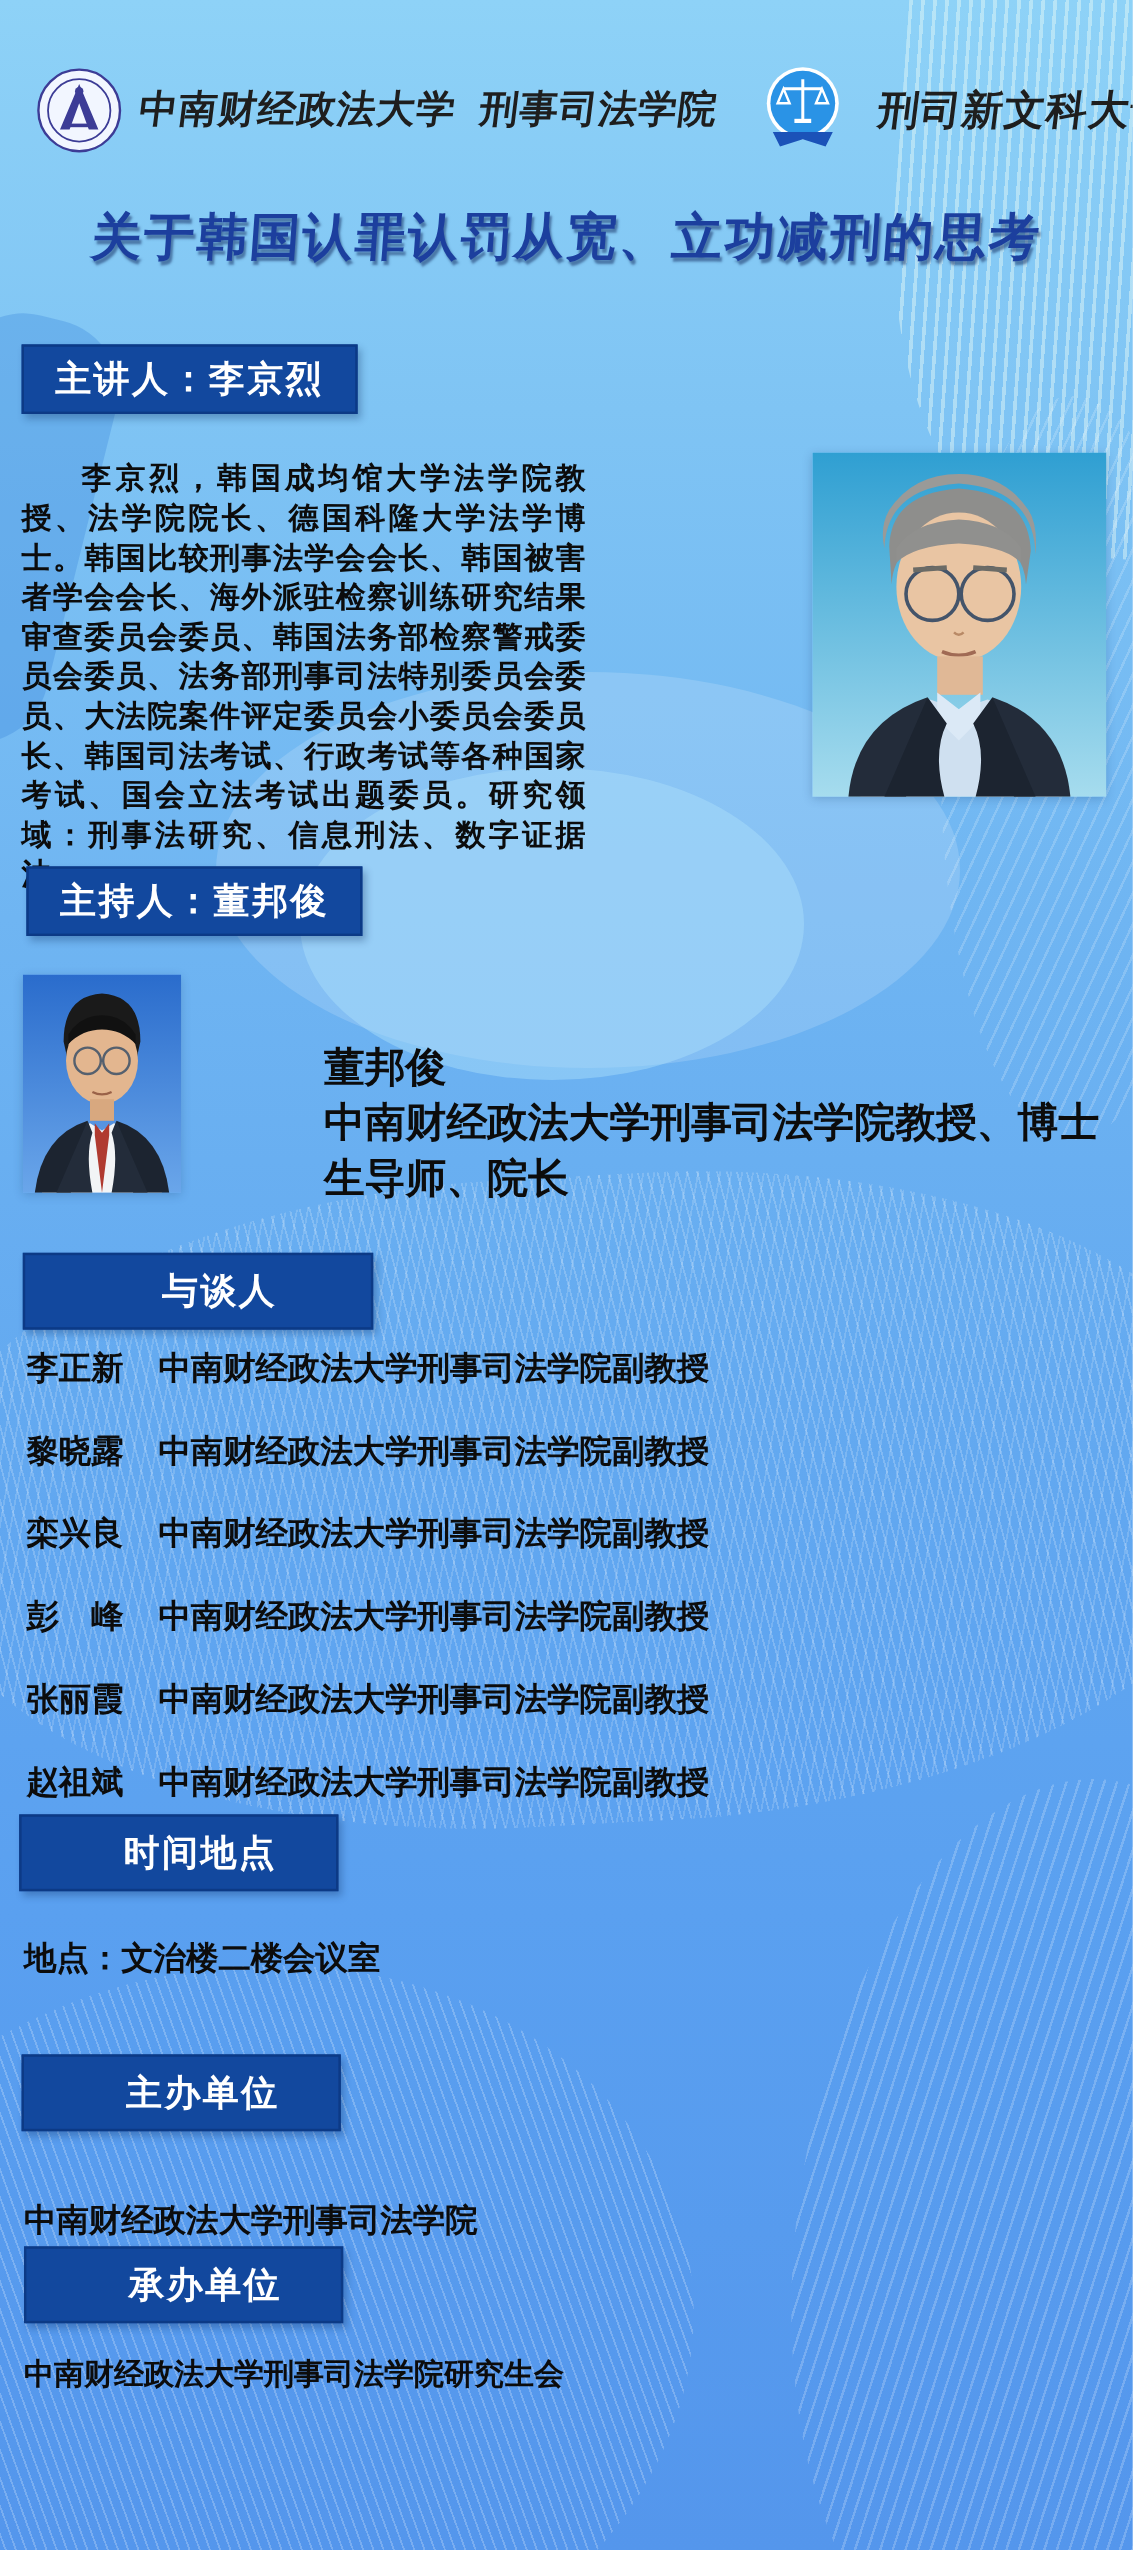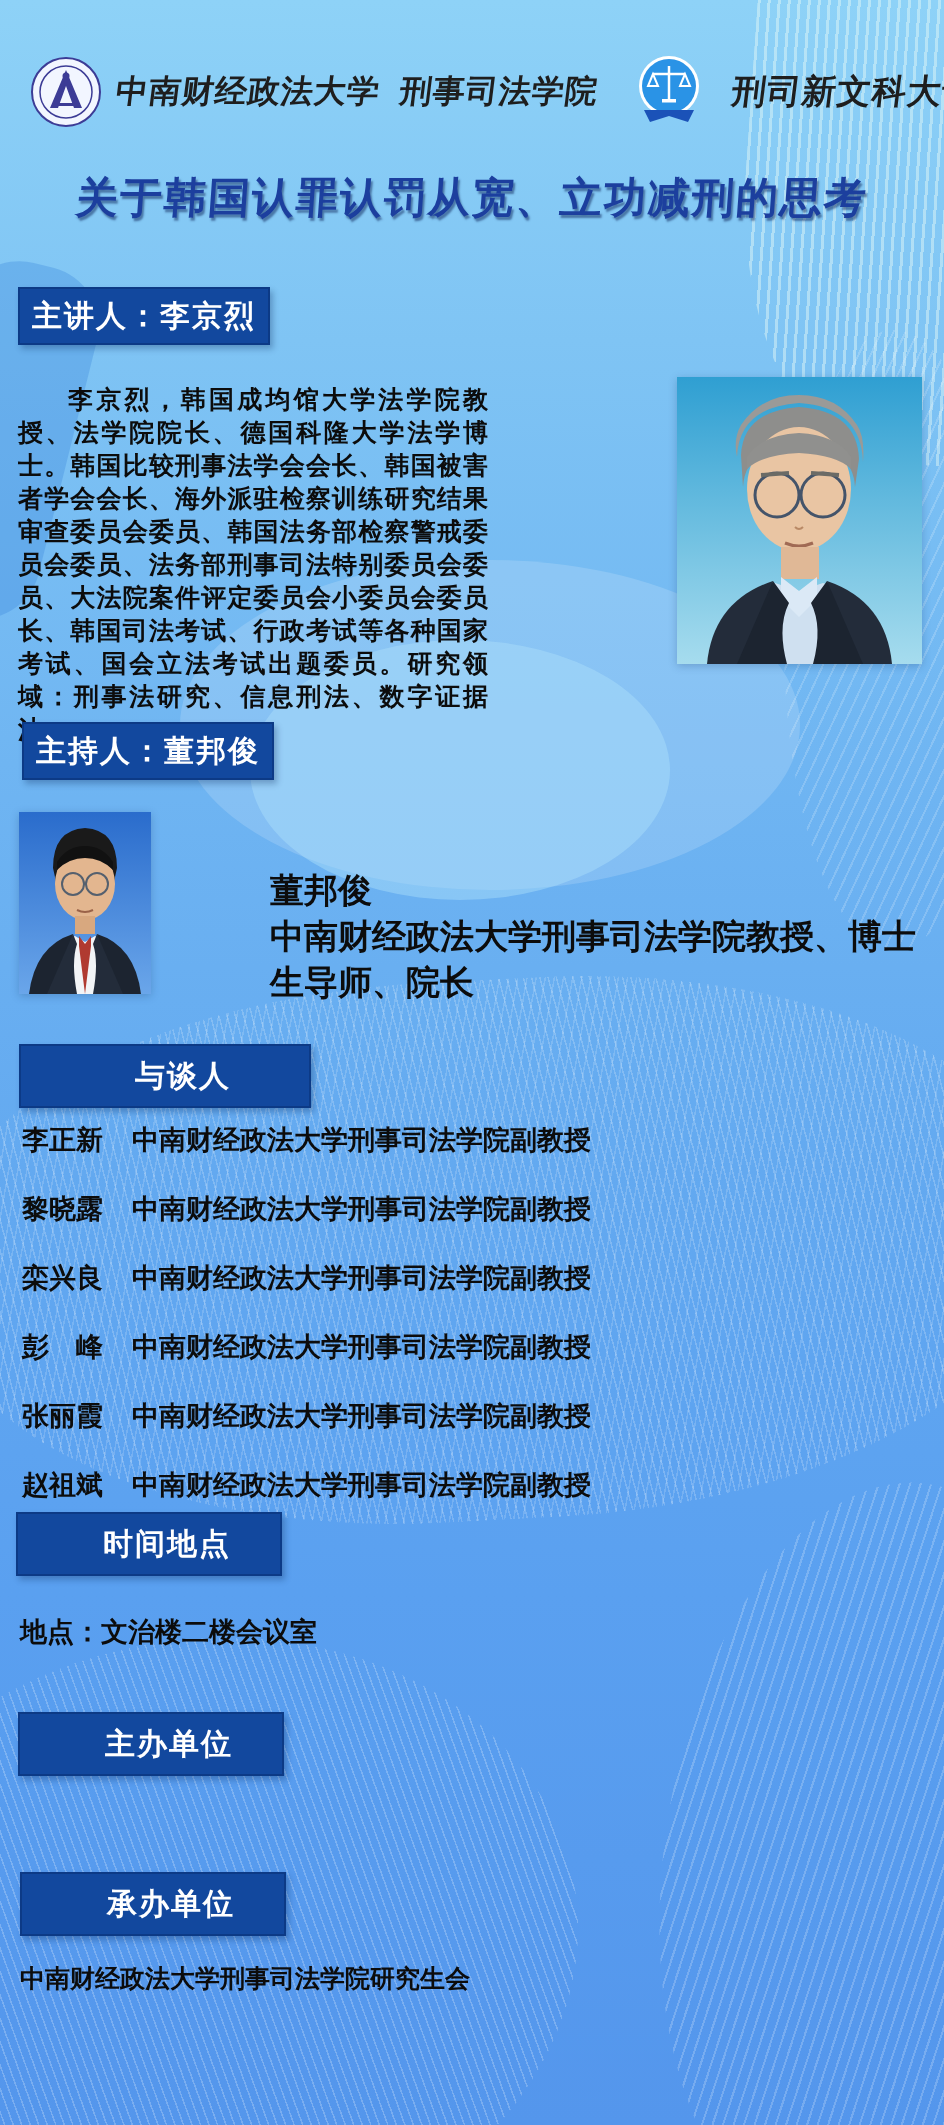--- a/index.html
+++ b/index.html
@@ -62,21 +62,21 @@
     font-family:"DejaVu Serif","Liberation Serif",serif;font-weight:bold;font-size:42px;
     color:#1c3f9e;letter-spacing:2px;transform:skewX(-4deg);
     text-shadow:2px 3px 2px rgba(14,36,88,.5);
   }
   
   .badge{
     position:absolute;background:#12489e;border:2px solid #0c3a86;color:#ffffff;
     font-family:"Liberation Sans",sans-serif;font-weight:bold;font-size:30px;
     display:flex;align-items:center;box-shadow:3px 4px 6px rgba(10,40,90,.30);z-index:3;letter-spacing:2px;
   }
-  .badge-left{height:54px;padding:0 12px;}
+  .badge-left{height:54px;padding:0 26px;}
   .badge-center{height:60px;width:252px;justify-content:center;padding-left:36px;}
   
   .serif-bold{font-family:"Liberation Serif","DejaVu Serif",serif;font-weight:bold;color:#0c0c0c;z-index:3;position:absolute;}
   .bio{left:18px;top:383px;width:470px;font-size:25px;line-height:33px;text-align:justify;text-indent:2em;}
   .host-caption{left:270px;top:868px;font-size:34px;line-height:46px;}
   .discussant-row{left:22px;font-size:27px;display:flex;}
   .d-name{width:88px;flex:0 0 auto;}
   .d-title{margin-left:22px;white-space:nowrap;}
   .schedule-text{left:20px;top:1612px;font-size:27px;line-height:41px;}
   .org-name{left:20px;top:1832px;font-size:27px;}
@@ -222,19 +222,20 @@
   <div class="badge badge-center" style="left:16px;top:1512px;width:226px;">
     <span>时间地点</span>
   </div>
   <div class="serif-bold schedule-text">
     <div>地点：文治楼二楼会议室</div>
   </div>
 
   <div class="badge badge-center" style="left:18px;top:1712px;width:226px;">
     <span>主办单位</span>
   </div>
+  <div class="serif-bold org-name">中南财经政法大学刑事司法学院</div>
 
   <div class="badge badge-center" style="left:20px;top:1872px;width:226px;">
     <span>承办单位</span>
   </div>
   <div class="serif-bold coorg-name">中南财经政法大学刑事司法学院研究生会</div>
 
 </div>
 
 </body></html>

